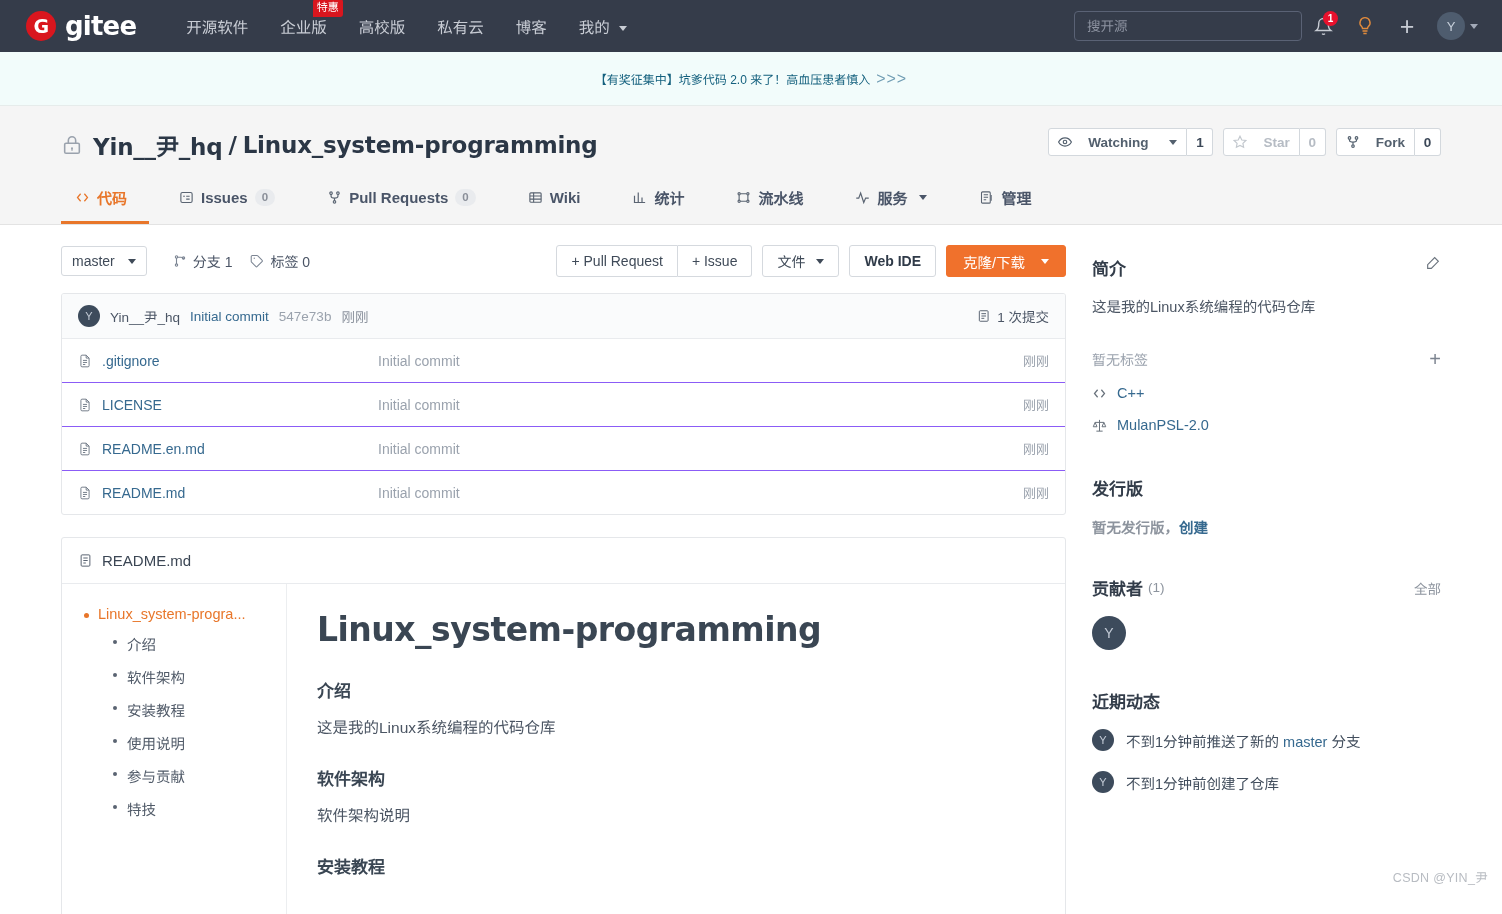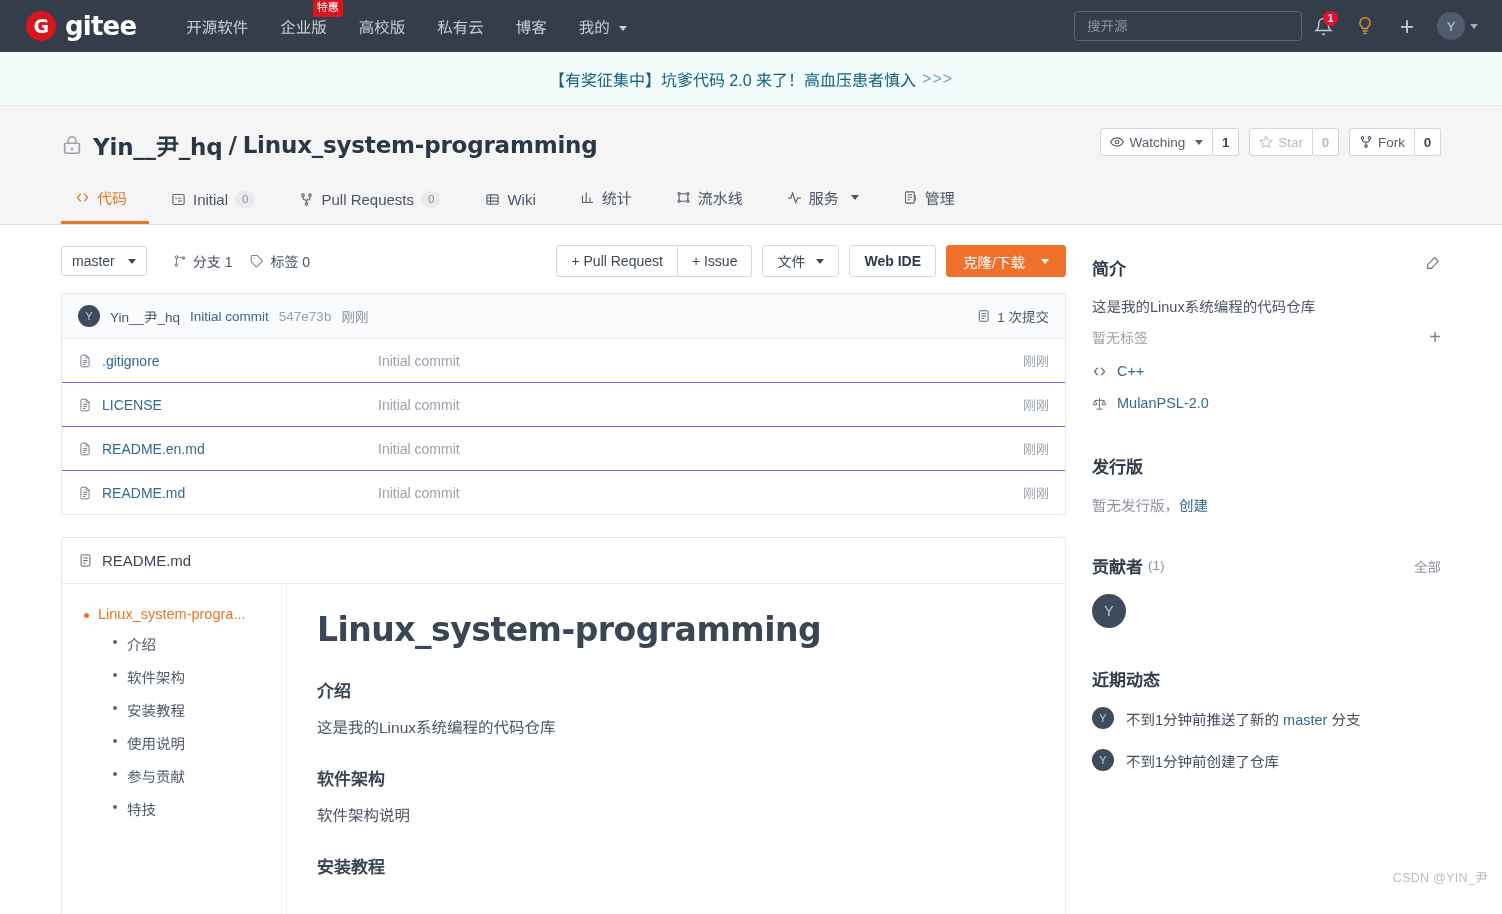--- a/index.html
+++ b/index.html
@@ -78,21 +78,21 @@
     font-size: 13px; margin-left: 9px;
   }
   .avatar-caret { color: #a3aab8; margin-left: 5px; cursor: pointer; }
 
   
   .notice {
     height: 54px; background: #f2fcfb;
     display: flex; align-items: center; justify-content: center;
     border-bottom: 1px solid #e6eceb;
   }
-  .notice-text { font-size: 16px; color: #14607e; cursor: pointer; }
+  .notice-text { font-size: 12px; color: #14607e; cursor: pointer; }
   .notice-arrows { color: #6f9cb3; margin-left: 6px; letter-spacing: 1px; }
 
   
   .repo-head {
     background: #f5f5f5; border-bottom: 1px solid #e3e3e3;
     padding: 22px 0 0 0; position: relative;
   }
   .repo-head-inner { width: 1440px; margin: 0 auto; padding: 0 30px; position: relative; }
   .repo-title-row { display: flex; align-items: center; }
   .lock-icon { margin-right: 10px; display: flex; align-items: center; }
@@ -104,31 +104,31 @@
   .repo-actions {
     position: absolute; right: 30px; top: 0px;
     display: flex; align-items: center; gap: 10px;
   }
   .btn-group { display: flex; align-items: stretch; }
   .btn-g-main, .btn-g-count {
     height: 28px; border: 1px solid #d3d8dd; background: #fff;
     display: flex; align-items: center; font-size: 13.5px;
     color: #53606e; padding: 0 9px; cursor: pointer;
   }
-  .btn-g-main { border-radius: 3px 0 0 3px; gap: 5px; }
+  .btn-g-main { border-radius: 3px 0 0 3px; gap: 16px; font-weight: bold; }
   .btn-g-count {
     border-left: none; border-radius: 0 3px 3px 0;
     font-weight: bold; color: #3c4858; min-width: 26px;
     justify-content: center; padding: 0 8px;
   }
   .btn-g-main.muted, .btn-g-count.muted { color: #b6bcc4; }
   .btn-g-count.muted { font-weight: bold; color: #b6bcc4; }
 
   
-  .repo-tabs { display: flex; align-items: flex-end; margin-top: 19px; gap: 0; }
+  .repo-tabs { display: flex; align-items: center; margin-top: 19px; gap: 8px; font-weight: bold; }
   .tab {
     display: flex; align-items: center; gap: 7px;
     padding: 6px 22px 13px 22px; font-size: 15px; color: #4a5568;
     cursor: pointer; border-bottom: 3px solid transparent;
     white-space: nowrap;
   }
   .tab:first-child { padding-left: 14px; }
   .tab.active { color: #e8762a; border-bottom-color: #e8762a; }
   .tab-count {
     background: #e9ebee; color: #8a8f99; font-size: 11.5px;
@@ -251,30 +251,30 @@
     display: flex; align-items: center;
   }
   .side-title .muted-count { font-weight: normal; font-size: 13.5px; color: #8d949e; margin-left: 5px; }
   .side-title .right-link {
     margin-left: auto; font-weight: normal; font-size: 13.5px;
     color: #8d949e; cursor: pointer;
   }
   .side-edit { position: absolute; right: 0; top: 0; cursor: pointer; color: #6a737d; }
   .side-desc { font-size: 14.5px; color: #4b5563; line-height: 1.6; }
   .side-tagrow {
-    display: flex; align-items: center; margin-top: 8px;
+    display: flex; align-items: center; margin-top: 30px;
     font-size: 14px; color: #9aa2ad;
   }
   .side-plus { margin-left: auto; font-size: 20px; color: #7b838f; cursor: pointer; line-height: 1; }
   .side-item {
     display: flex; align-items: center; gap: 10px;
     margin-top: 16px; font-size: 14.5px; color: #36698f; cursor: pointer;
   }
   .side-item .si-icon { color: #6a737d; display: flex; align-items: center; }
-  .side-plain { font-size: 14.5px; color: #8d949e; }
+  .side-plain { font-size: 14.5px; color: #8d949e; font-weight: bold; }
   .side-plain a { color: #36698f; text-decoration: none; cursor: pointer; }
   .avatar-md {
     width: 34px; height: 34px; border-radius: 50%;
     background: #3d4b5c; color: #c3cbd6; font-size: 14px;
     display: flex; align-items: center; justify-content: center;
   }
   .activity {
     display: flex; align-items: center; gap: 12px; margin-bottom: 20px;
     font-size: 14.5px; color: #424e5d;
   }
@@ -408,21 +408,21 @@
               <polyline points="15 6 20 12 15 18"></polyline>
           </svg>
           <span>代码</span>
         </div>
         <div class="tab">
           <svg width="15" height="15" viewBox="0 0 24 24" fill="none" stroke="#5a6472" stroke-width="1.8">
             <rect x="3" y="4" width="18" height="16" rx="2.5"></rect>
               <circle cx="8" cy="10" r="1.3" fill="#5a6472" stroke="none"></circle>
             <path d="M11.5 10H17M11.5 14.5H17M8 14.5h.01"></path>
           </svg>
-          <span>Initial</span>
+          <span>Issues</span>
           <span class="tab-count">0</span>
         </div>
         <div class="tab">
           <svg width="15" height="15" viewBox="0 0 24 24" fill="none" stroke="#5a6472" stroke-width="1.8">
             <circle cx="6.5" cy="5" r="2"></circle>
               <circle cx="17.5" cy="5" r="2"></circle>
               <circle cx="12" cy="19" r="2"></circle>
             <path d="M6.5 7v3c0 2 2 3 5.5 3s5.5-1 5.5-3V7M12 13v4"></path>
           </svg>
           <span>Pull Requests</span>

